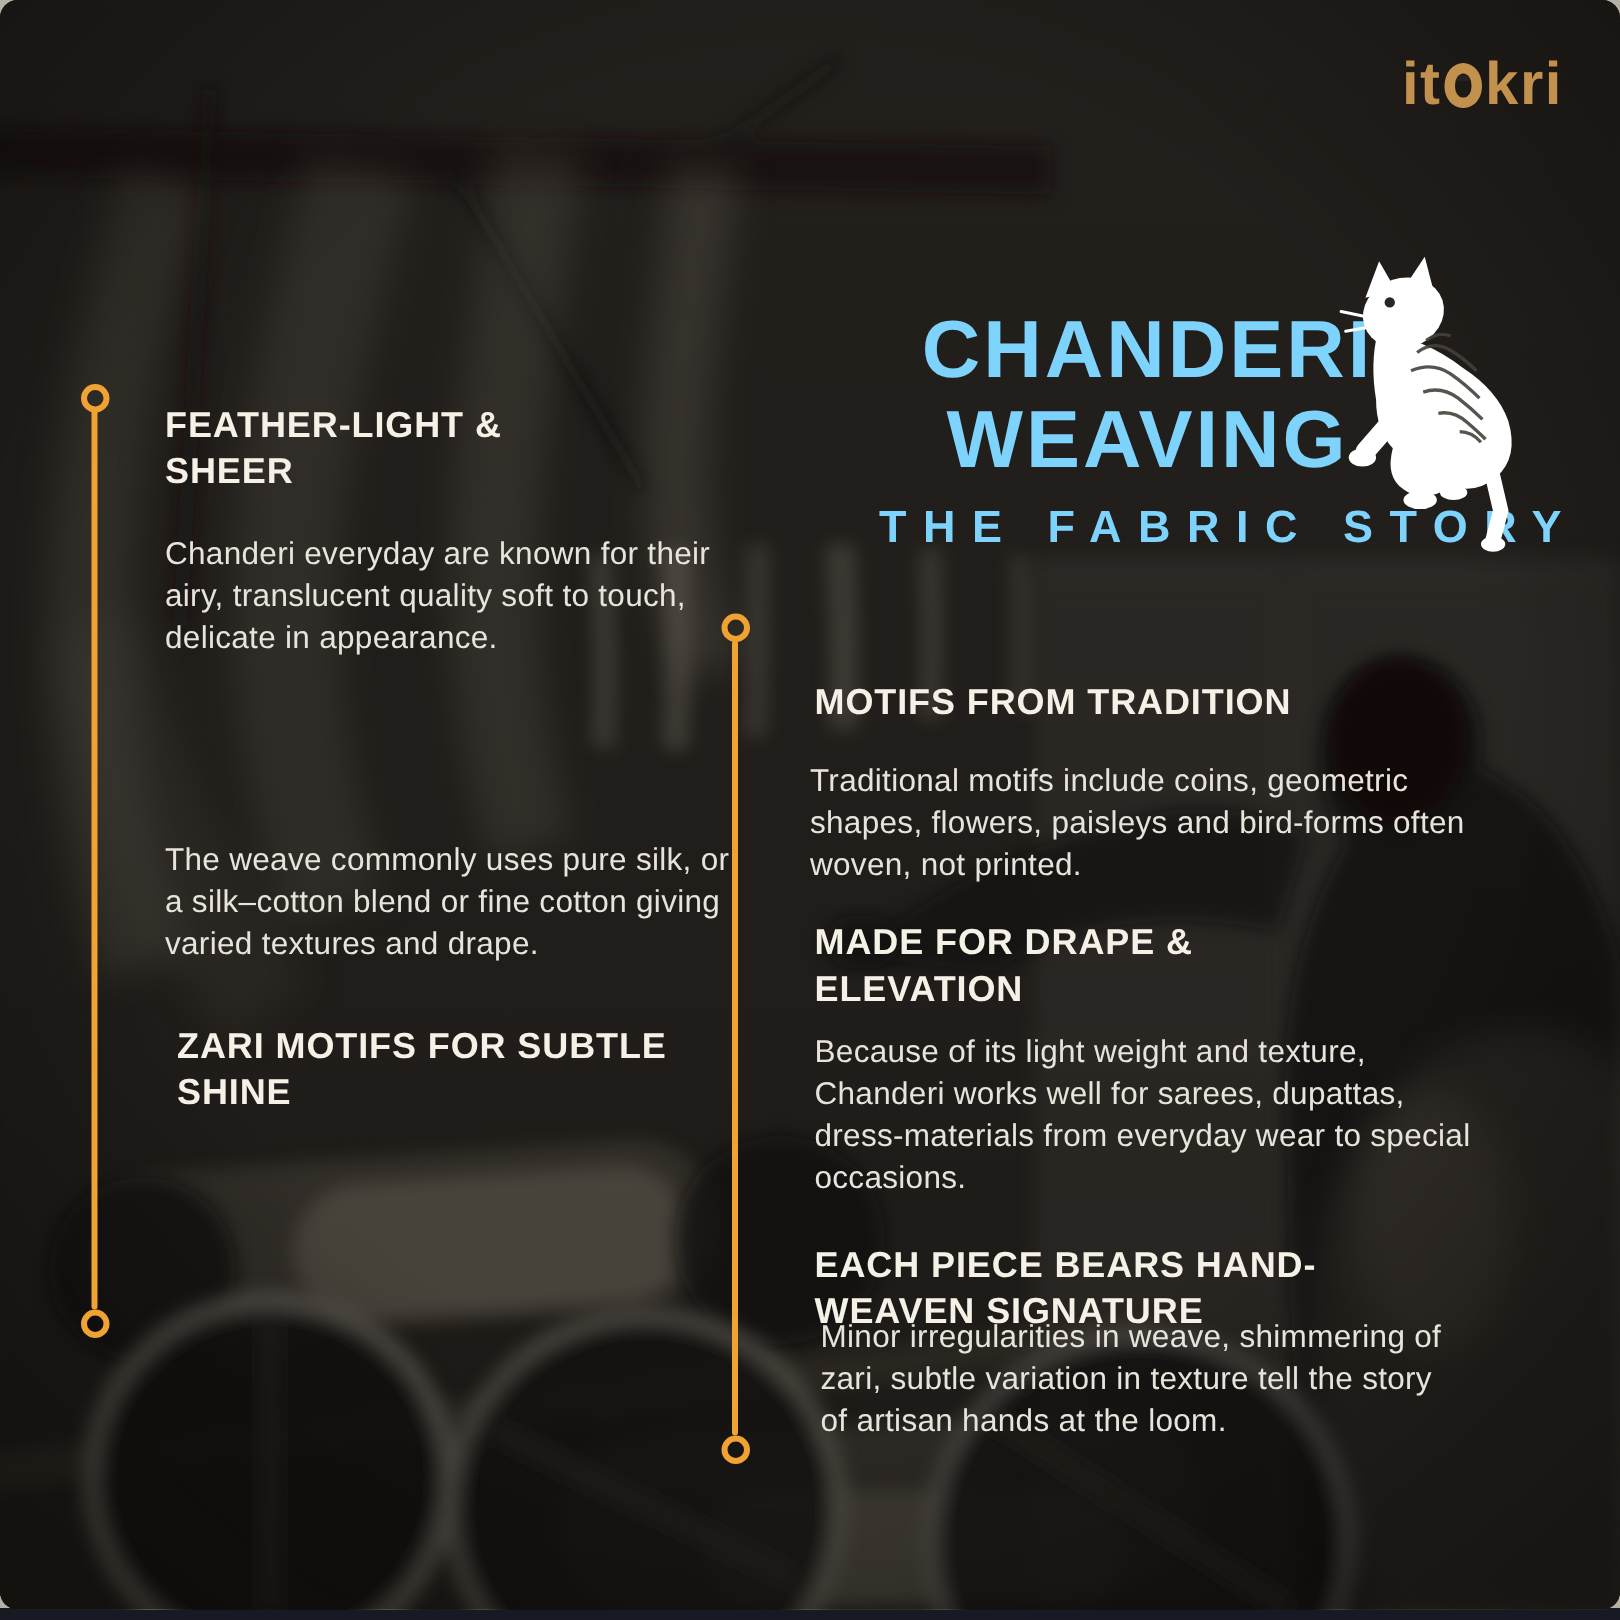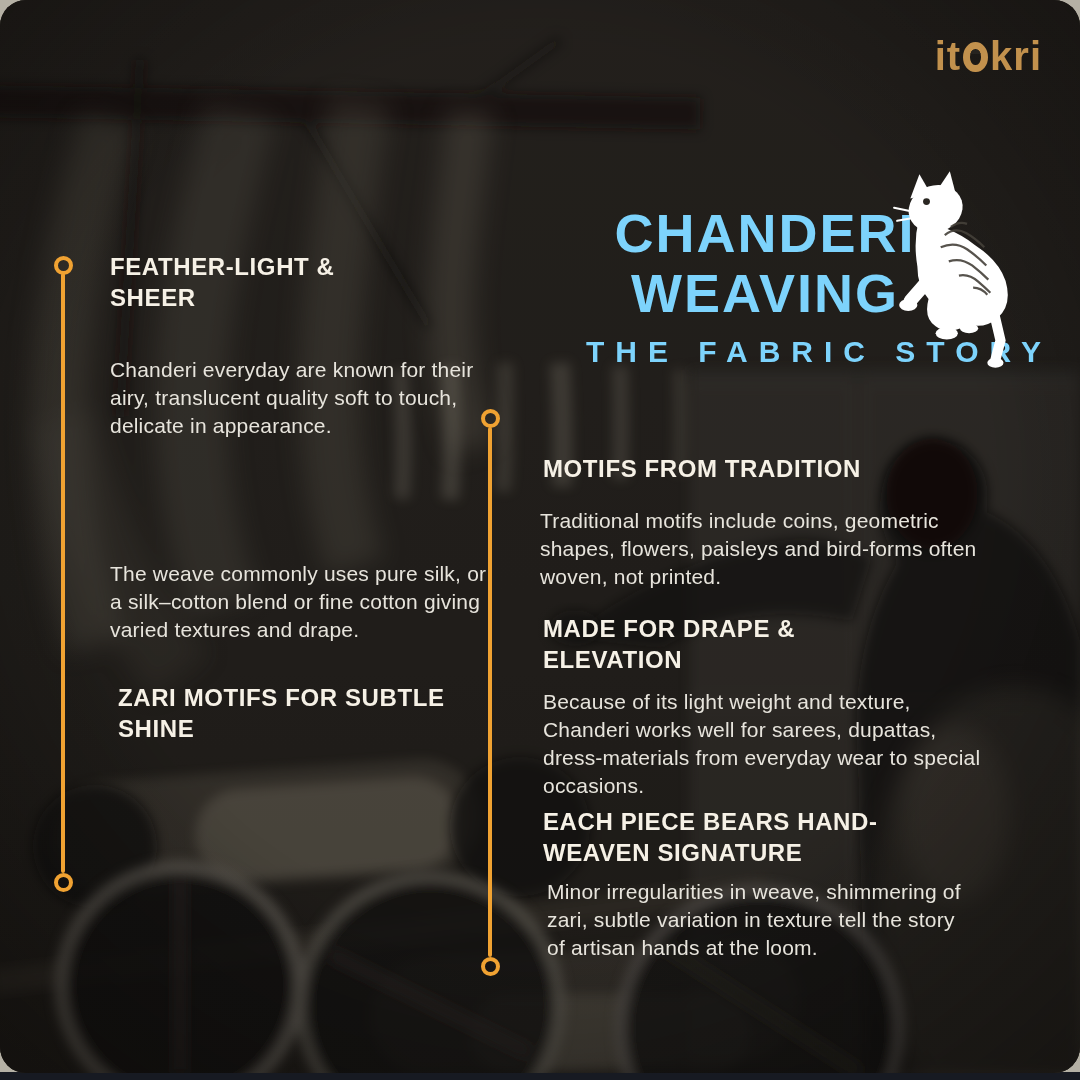--- a/index.html
+++ b/index.html
@@ -3,21 +3,21 @@
 <meta charset="utf-8">
 <style>
   html,body{margin:0;padding:0;}
   body{
     width:1080px;height:1080px;position:relative;overflow:hidden;
     background:linear-gradient(to bottom,#b5b1a5 calc(100% - 8px),#171a22 calc(100% - 8px));
     font-family:"Liberation Sans", sans-serif;
   }
   .card{
     position:absolute;left:0;right:0;top:0;bottom:7px;
-    border-radius:26px;overflow:hidden;background:#26231f;
+    border-radius:12px;overflow:hidden;background:#26231f;
   }
   .bg-svg{position:absolute;inset:0;width:100%;height:100%;display:block;}
   
   .logo{
     position:absolute;top:36px;right:38px;z-index:5;
     font-size:40px;font-weight:800;color:#c2914d;letter-spacing:1px;
     display:flex;align-items:center;line-height:1;
   }
   .logo-o{
     display:inline-block;width:25px;height:30px;margin:2px 2px 0 2px;
@@ -179,21 +179,21 @@
   </svg>
 
   <div class="tl-ring" style="left:54px;top:256px;"></div>
   <div class="tl-line" style="left:61px;top:273px;height:600px;"></div>
   <div class="tl-ring" style="left:54px;top:873px;"></div>
 
   <div class="tl-ring" style="left:481px;top:409px;"></div>
   <div class="tl-line" style="left:488px;top:427px;height:530px;"></div>
   <div class="tl-ring" style="left:481px;top:957px;"></div>
 
-  <div class="section" style="left:110px;top:251px;width:300px;">
+  <div class="section" style="left:110px;top:268px;width:300px;">
     <h3 class="sec-title">FEATHER-LIGHT &amp; SHEER</h3>
   </div>
   <div class="section" style="left:110px;top:356px;width:380px;">
     <p class="sec-body">Chanderi everyday are known for their airy, translucent quality soft to touch, delicate in appearance.</p>
   </div>
 
   <div class="section" style="left:110px;top:560px;width:378px;">
     <p class="sec-body">The weave commonly uses pure silk, or a silk–cotton blend or fine cotton giving varied textures and drape.</p>
   </div>
 
@@ -208,20 +208,20 @@
     <p class="sec-body">Traditional motifs include coins, geometric shapes, flowers, paisleys and bird-forms often woven, not printed.</p>
   </div>
 
   <div class="section" style="left:543px;top:613px;width:290px;">
     <h3 class="sec-title">MADE FOR DRAPE &amp; ELEVATION</h3>
   </div>
   <div class="section" style="left:543px;top:688px;width:450px;">
     <p class="sec-body">Because of its light weight and texture, Chanderi works well for sarees, dupattas, dress-materials from everyday wear to special occasions.</p>
   </div>
 
-  <div class="section" style="left:543px;top:806px;width:440px;">
+  <div class="section" style="left:543px;top:828px;width:440px;">
     <h3 class="sec-title">EACH PIECE BEARS HAND-WEAVEN SIGNATURE</h3>
   </div>
   <div class="section" style="left:547px;top:878px;width:428px;">
     <p class="sec-body">Minor irregularities in weave, shimmering of zari, subtle variation in texture tell the story of artisan hands at the loom.</p>
   </div>
 
 </div>
 
 </body></html>

